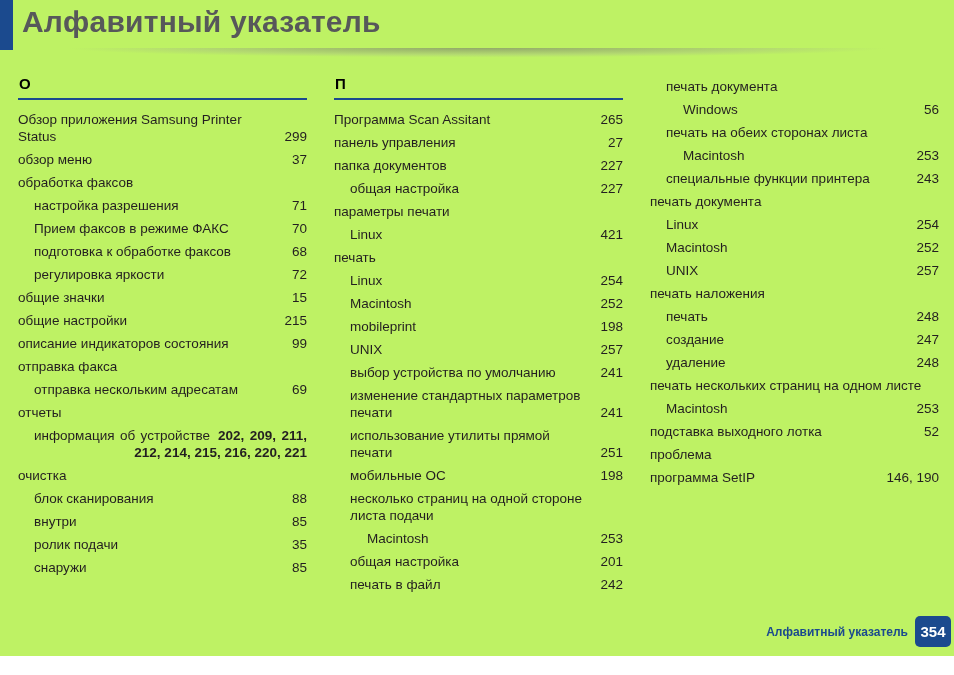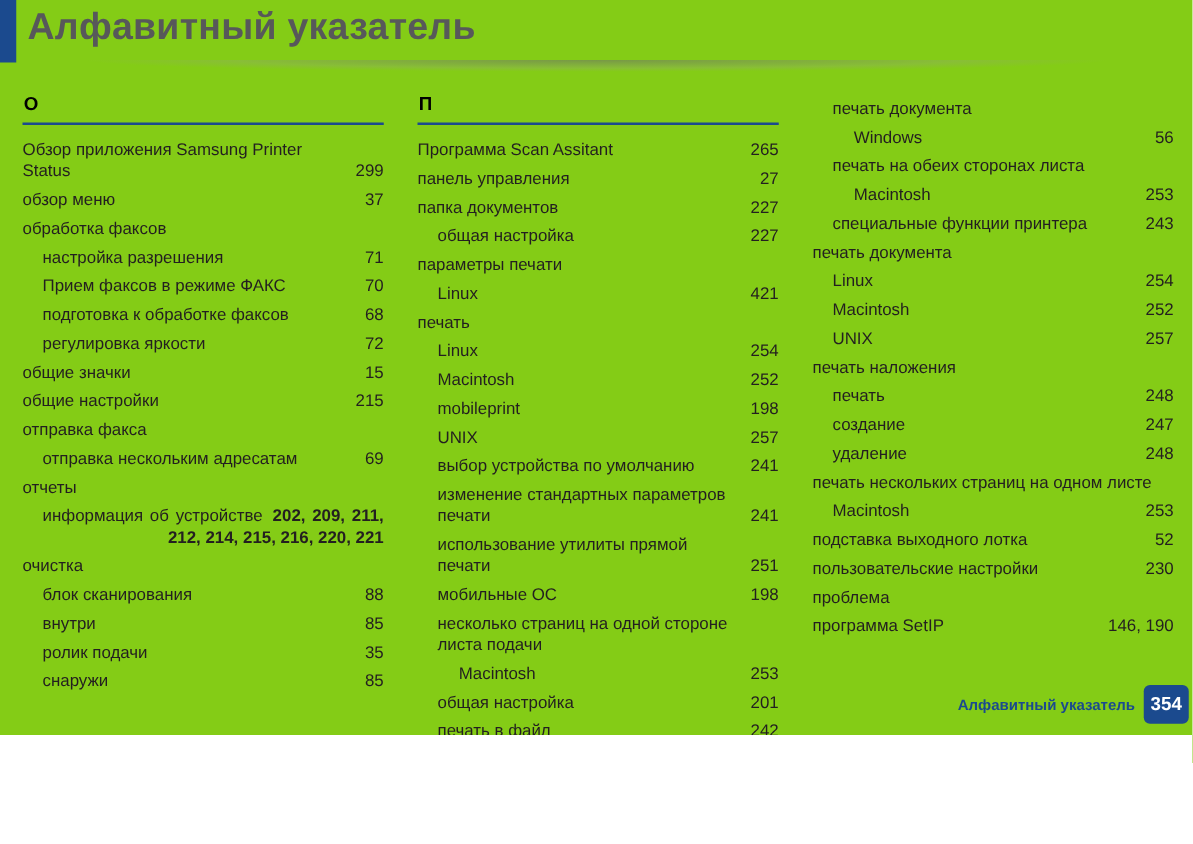--- a/index.html
+++ b/index.html
@@ -1,20 +1,20 @@
 <!DOCTYPE html>
 <html><head>
 <meta charset="utf-8">
 <style>
   * { margin:0; padding:0; box-sizing:border-box; }
   html,body { background:#ffffff; }
   body { font-family:"Liberation Sans", sans-serif; }
   .page {
-    position:relative; width:954px; height:588px;
-    background:#84cc16; overflow:hidden;
+    position:relative; width:954px; height:656px;
+    background:#bef264; overflow:hidden;
   }
   
   .accent-bar {
     position:absolute; left:0; top:0; width:13px; height:50px;
     background:#1b4a8e;
   }
   .page-title {
     position:absolute; left:22px; top:5px;
     font-size:30px; font-weight:bold; color:#57585a; letter-spacing:0.2px;
   }
@@ -105,20 +105,24 @@
           </div>
           <div class="entry ind0">
             <span class="label">общие значки</span>
             <span class="pages">15</span>
           </div>
           <div class="entry ind0">
             <span class="label">общие настройки</span>
             <span class="pages">215</span>
           </div>
           <div class="entry ind0">
+            <span class="label">описание индикаторов состояния</span>
+            <span class="pages">99</span>
+          </div>
+          <div class="entry ind0">
             <span class="label">отправка факса</span>
           </div>
           <div class="entry ind1">
             <span class="label">отправка нескольким адресатам</span>
             <span class="pages">69</span>
           </div>
           <div class="entry ind0">
             <span class="label">отчеты</span>
           </div>
           <div class="entry ind1 flow"><span class="label">информация об устройстве</span><span class="pages">202, 209, 211, 212, 214, 215, 216, 220, 221</span></div>
@@ -276,24 +280,20 @@
           </div>
           <div class="entry ind1">
             <span class="label">Macintosh</span>
             <span class="pages">253</span>
           </div>
           <div class="entry ind0">
             <span class="label">подставка выходного лотка</span>
             <span class="pages">52</span>
           </div>
           <div class="entry ind0">
-            <span class="label">пользовательские настройки</span>
-            <span class="pages">230</span>
-          </div>
-          <div class="entry ind0">
             <span class="label">проблема</span>
           </div>
           <div class="entry ind0">
             <span class="label">программа SetIP</span>
             <span class="pages">146, 190</span>
           </div>
         </div>
     </section>
   </main>
 

